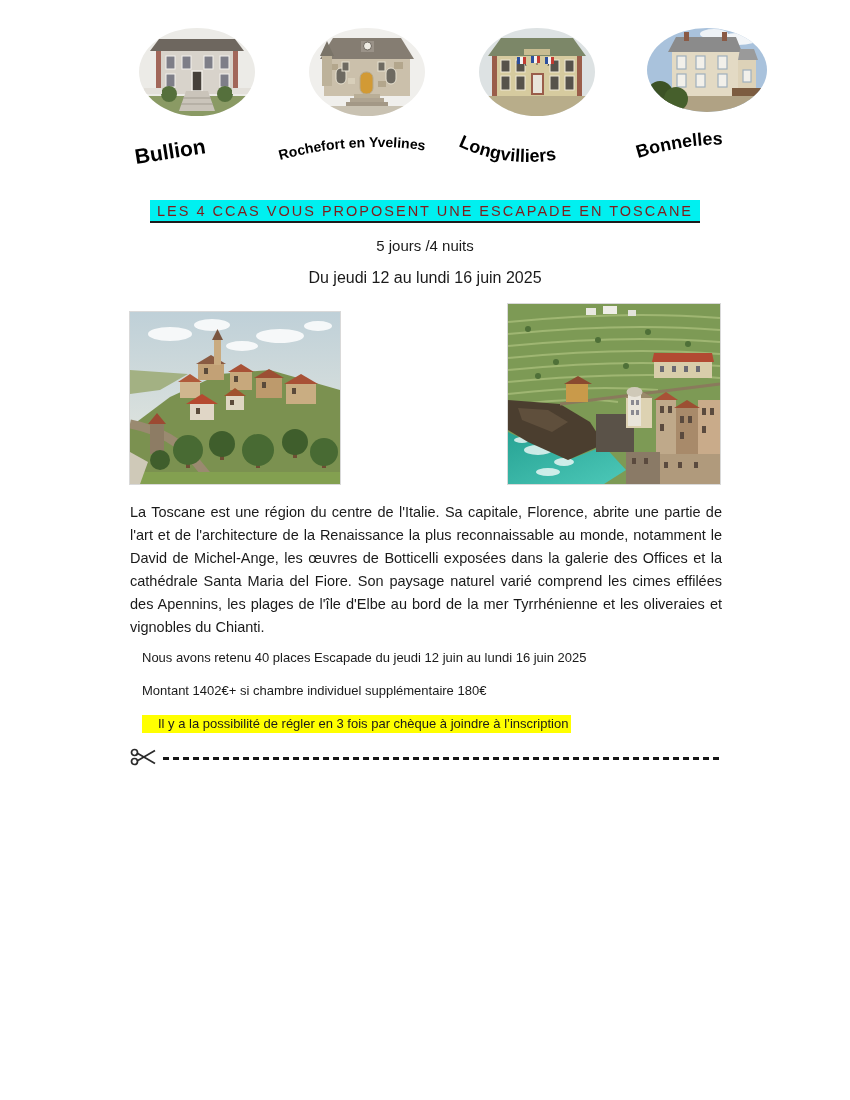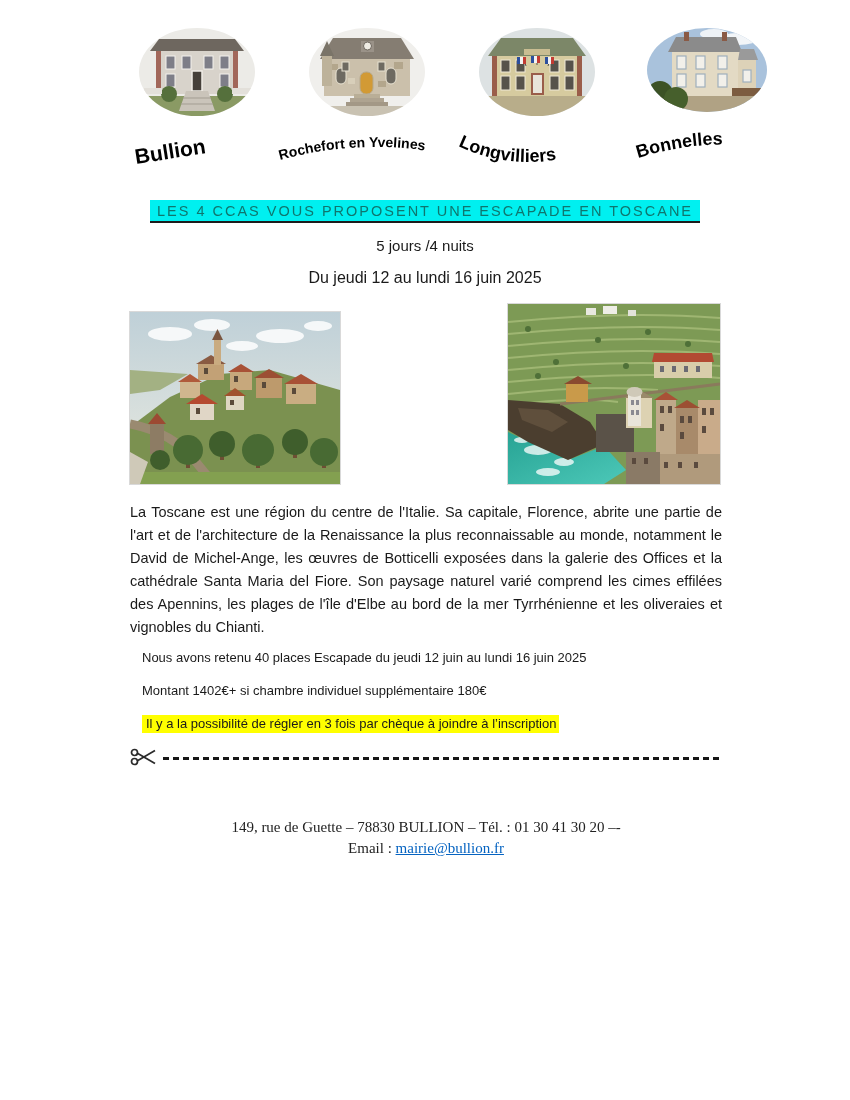--- a/index.html
+++ b/index.html
@@ -8,36 +8,36 @@
 
   
   .towns{display:flex;justify-content:space-between;padding:26px 68px 0 122px;}
   .town{width:150px;display:flex;flex-direction:column;align-items:center;}
   .town svg.oval{display:block;}
   .town svg.label{display:block;margin-top:2px;}
   .label text{font-family:"Liberation Sans",sans-serif;font-weight:bold;fill:#000;}
 
   
   .title-row{text-align:center;margin-top:28px;}
-  .title-hl{display:inline-block;background:#00F0F0;color:#0f766e;
+  .title-hl{display:inline-block;background:#00F0F0;color:#7f1d1d;
             font-size:14.5px;letter-spacing:2px;padding:3px 7px 2px 7px;
             border-bottom:2px solid #1c1c1c;}
   .sub{text-align:center;margin-top:14px;font-size:15px;line-height:18px;}
   .sub2{font-size:16px;}
 
   
   .photos{display:flex;justify-content:space-between;padding:0 129px;margin-top:16px;height:181px;}
   .photo{border:1px solid #d9d9d9;display:block;}
   .photo-left{margin-top:8px;}
 
   
   .content{padding:0 128px 0 130px;margin-top:17px;}
   .para{font-size:14.5px;line-height:23px;text-align:justify;margin:0 0 9px 0;}
   .line{font-size:13px;line-height:20px;margin:0 0 13px 12px;}
-  .hl-y{background:#FFFF00;padding:1px 3px 2px 4px;}
+  .hl-y{background:#FFFF00;padding:1px 3px 2px 16px;}
   .cut-row{display:flex;align-items:center;margin:0 0 13px 0;height:20px;}
   .scissors{flex:0 0 auto;margin-right:7px;}
   .dashes{flex:1;height:3px;margin-top:2px;
           background:repeating-linear-gradient(90deg,#161616 0 6px,transparent 6px 10px);}
   .center-line{text-align:center;font-weight:bold;font-size:14.5px;line-height:20px;margin:0 0 13px 0;}
   .fields{margin-top:7px;}
   .field-row{display:flex;font-size:14.5px;line-height:20px;margin:0 0 13px 0;}
   .field-row .col-l{width:277px;flex:0 0 auto;}
   .caret{display:inline-block;width:1px;height:27px;background:#444;
          vertical-align:middle;position:relative;top:3px;margin:0 1px;}
@@ -386,19 +386,15 @@
           <line x1="25" y1="15.5" x2="7" y2="5"></line>
           <circle cx="4.5" cy="4.5" r="3"></circle>
           <circle cx="4.5" cy="13.5" r="3"></circle>
         </g>
       </svg>
       <div class="dashes"></div>
     </div>
 
 
 
-    <div class="footer">
-      <div>149, rue de Guette – 78830 BULLION – Tél. : 01 30 41 30 20 –-</div>
-      <div><span>Email : </span><a href="#">mairie@bullion.fr</a></div>
-    </div>
   </div>
 
 </div>
 
 </body></html>

